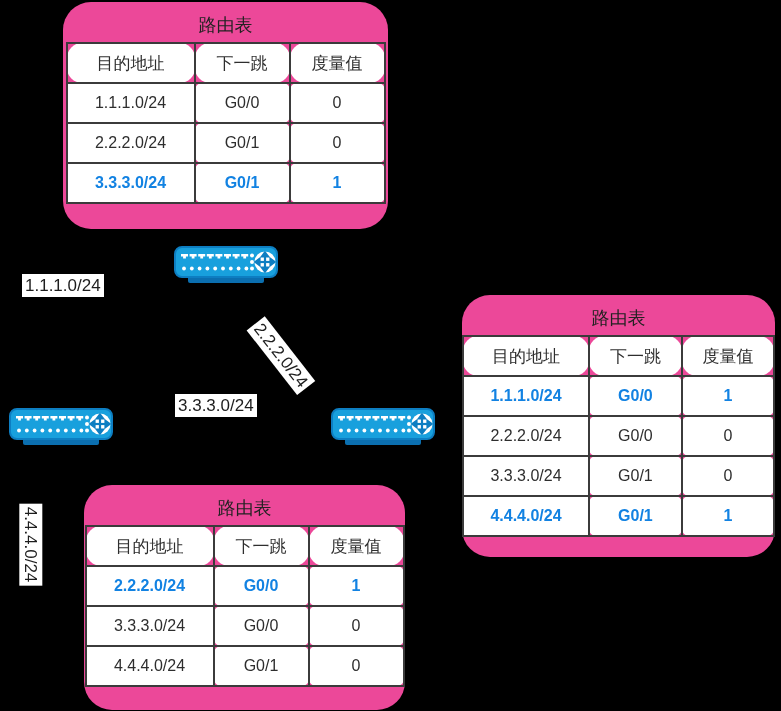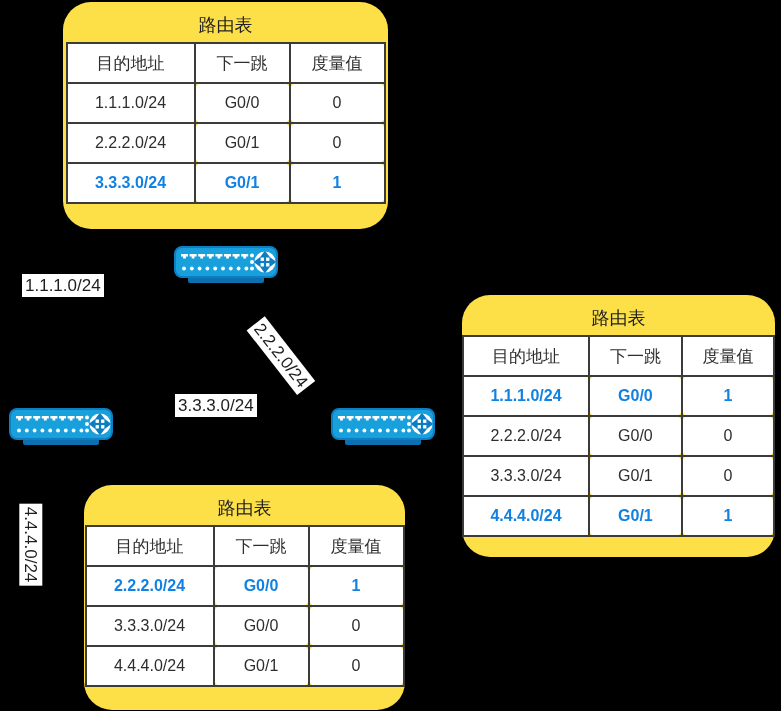--- a/index.html
+++ b/index.html
@@ -3,21 +3,21 @@
 <meta charset="utf-8">
 <style>
   html,body { margin:0; padding:0; }
   body {
     width:781px; height:711px; position:relative; overflow:hidden;
     background:#000000;
     font-family:"Liberation Sans", sans-serif;
   }
   .route-box {
     position:absolute;
-    background:#fde047;
+    background:#ec4899;
     border-radius:28px;
   }
   .box-title {
     text-align:center;
     font-size:18px;
     line-height:20px;
     margin-top:13px;
     color:#222222;
   }
   table.rt {
@@ -26,21 +26,21 @@
   }
   table.rt th, table.rt td {
     border:2px solid #3b3b3b;
     background:#ffffff;
     text-align:center;
     font-weight:normal;
     color:#2e2e2e;
     height:38px;
     padding:0 4px;
   }
-  table.rt th { font-size:17px; width:85px; }
+  table.rt th { font-size:17px; width:85px;border-radius:15px; }
   table.rt td { font-size:16px; }
   table.rt th.col-dest, table.rt td.col-dest { width:118px; }
   table.rt td.col-hop, table.rt td.col-metric { width:85px;border-radius:7px; }
   tr.hl td { color:#1282e2; font-weight:bold; }
   .net-label {
     position:absolute;
     background:#ffffff;
     color:#1d1d1d;
     font-size:17px;
     line-height:21px;

